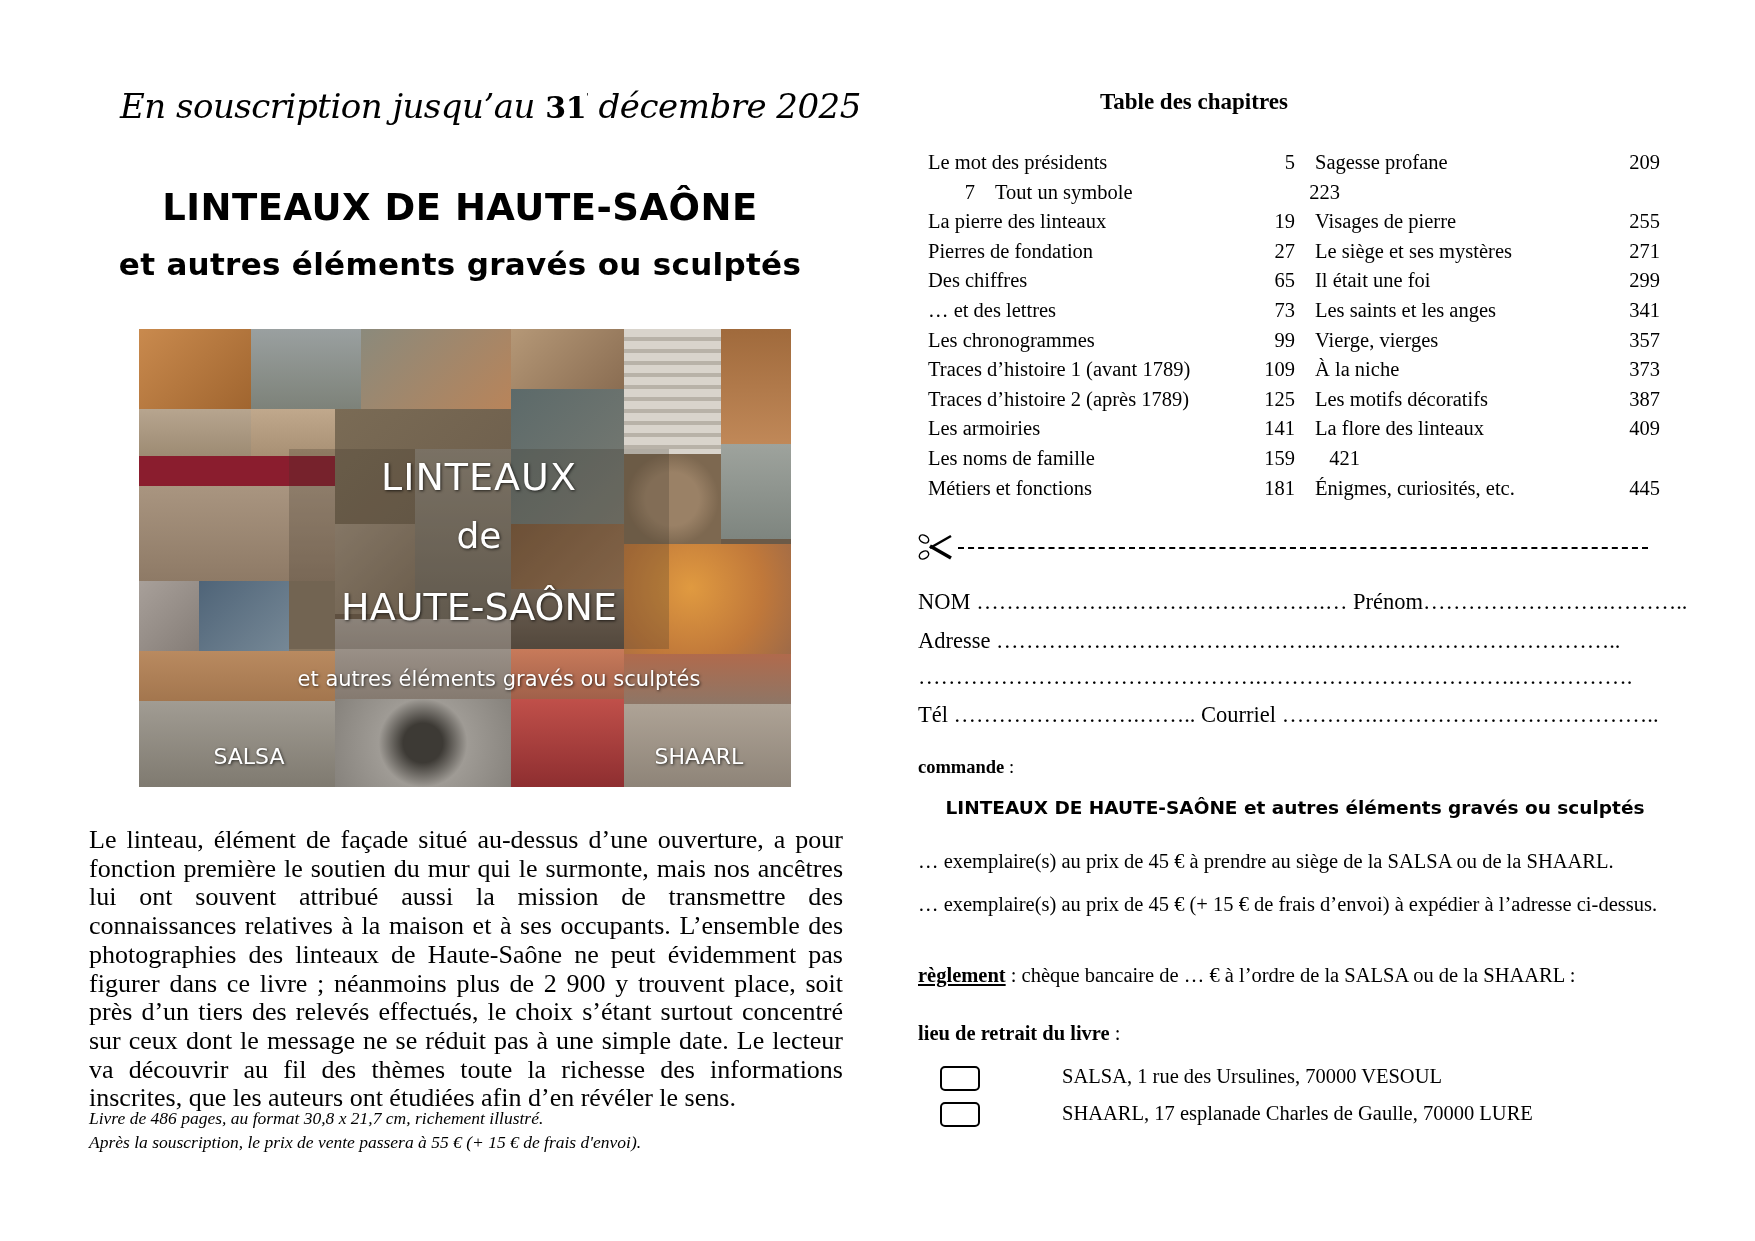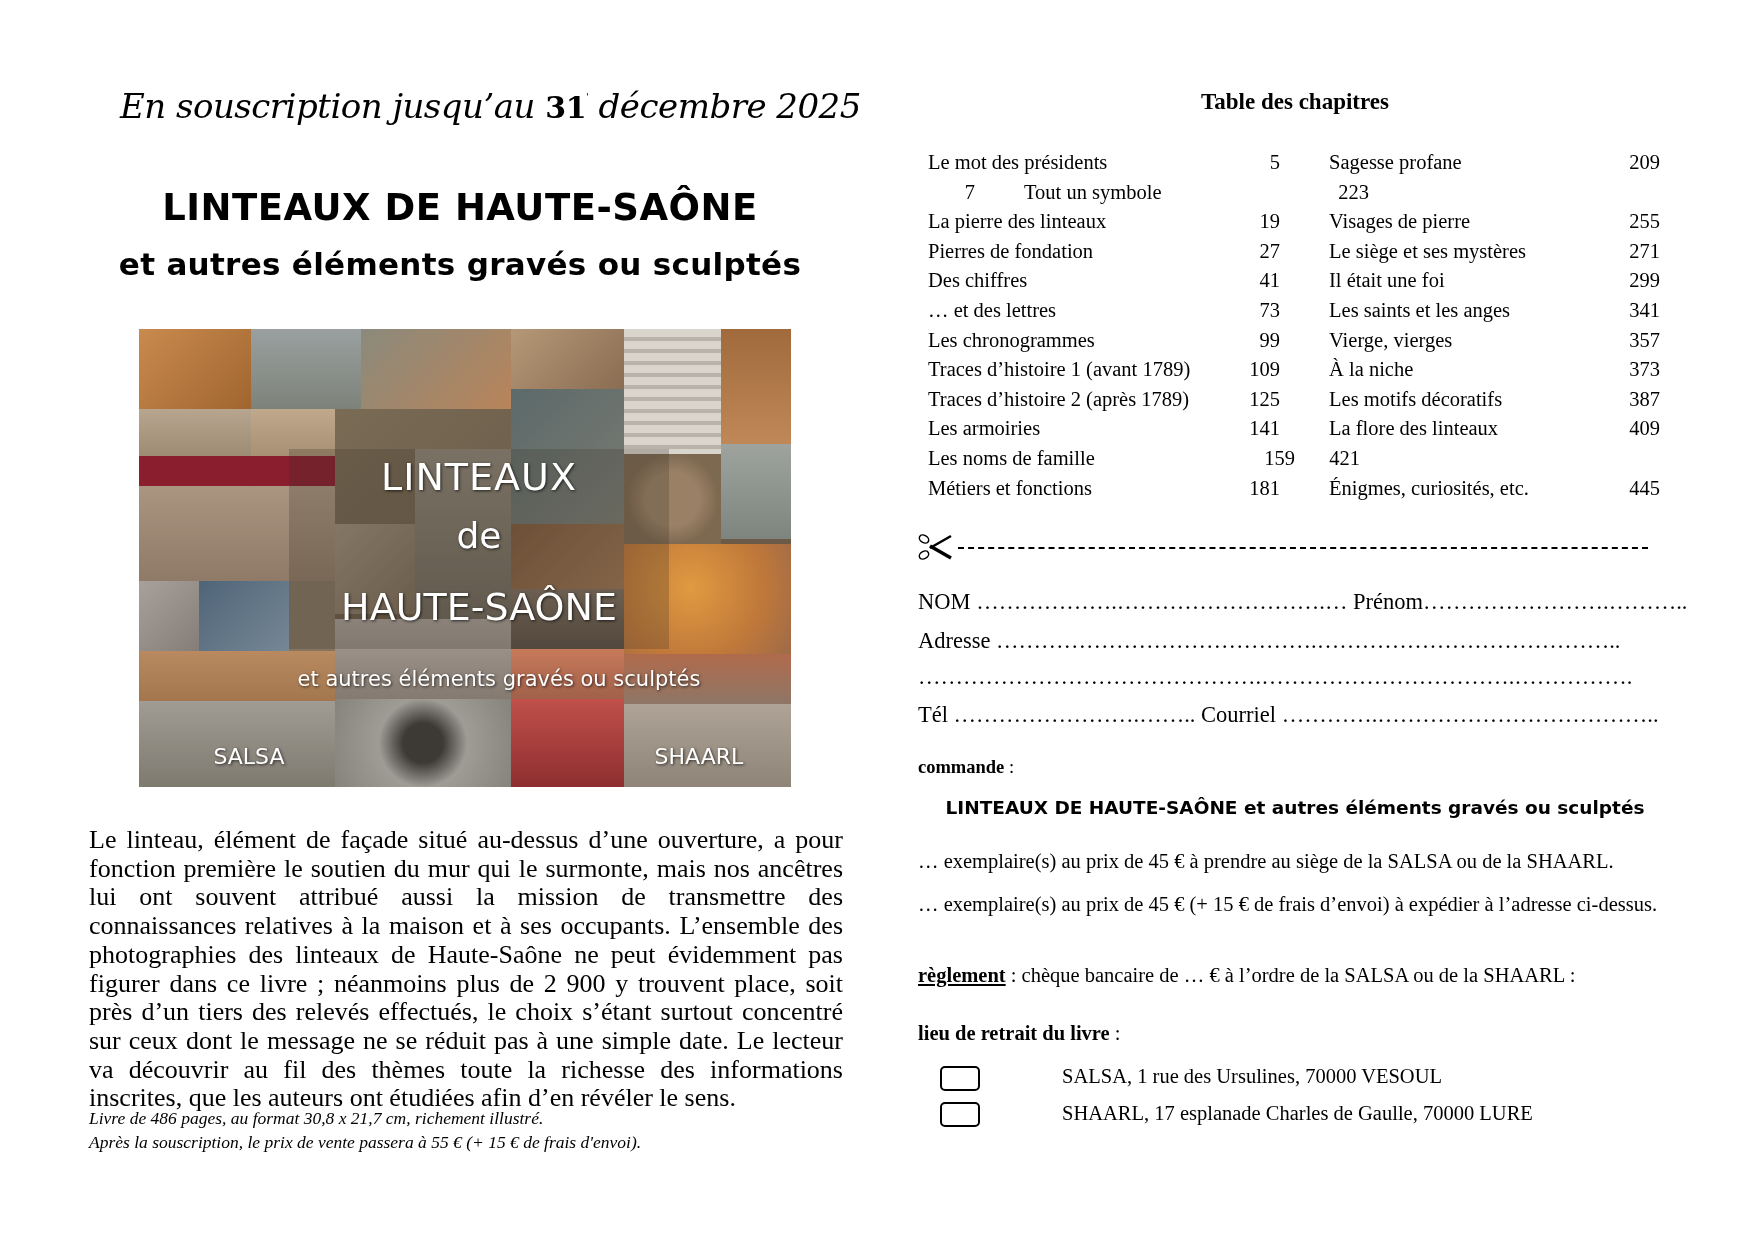--- a/index.html
+++ b/index.html
@@ -20,26 +20,26 @@
   .ct-de { left: 300px; top: 186px; width: 80px; font-size: 36px; }
   .ct-haute { left: 190px; top: 256px; width: 300px; font-size: 38px; }
   .ct-autres { left: 150px; top: 338px; width: 420px; font-size: 21px; }
   .ct-salsa { left: 55px; top: 415px; width: 110px; font-size: 22px; }
   .ct-shaarl { left: 500px; top: 415px; width: 120px; font-size: 22px; }
 
   .description { left: 89px; top: 826px; width: 754px; font-size: 26px; line-height: 28.7px; text-align: justify; }
   .book-info { left: 89px; top: 1106px; width: 760px; font-size: 17.5px; font-style: italic; line-height: 24px; font-family: "Liberation Serif", serif; }
 
   
-  .toc-title { left: 1100px; top: 89px; width: 390px; text-align: center; font-weight: bold; font-size: 23px; }
+  .toc-title { left: 1100px; top: 89px; width: 390px; text-align: left; font-weight: bold; font-size: 23px; }
   .toc { left: 928px; top: 148px; width: 732px; }
   .toc-row { display: flex; height: 29.6px; font-size: 20.5px; line-height: 29.6px; }
   .toc-cell-title { width: 320px; white-space: nowrap; }
   .toc-cell-page { width: 47px; text-align: right; padding-right: 20px; }
-  .toc-cell-title2 { width: 300px; white-space: nowrap; margin-left: 29px; }
+  .toc-cell-title2 { width: 300px; white-space: nowrap; }
   .toc-cell-page2 { width: 45px; text-align: right; }
 
   .cut-line { left: 918px; top: 532px; width: 730px; height: 30px; display: flex; align-items: center; }
   .cut-line svg { flex: none; }
   .dashes { flex: 1; margin-left: 6px; border-top: 2px dashed #000; height: 0; margin-top: 2px; }
 
   .form-line { left: 918px; font-size: 22.5px; white-space: nowrap; }
   .dots { letter-spacing: 0px; }
 
   .order-label { left: 918px; top: 757px; font-size: 18.5px; }
@@ -140,21 +140,21 @@
       <span class="toc-cell-page2">255</span>
     </div>
   <div class="toc-row">
       <span class="toc-cell-title">Pierres de fondation</span>
       <span class="toc-cell-page">27</span>
       <span class="toc-cell-title2">Le siège et ses mystères</span>
       <span class="toc-cell-page2">271</span>
     </div>
   <div class="toc-row">
       <span class="toc-cell-title">Des chiffres</span>
-      <span class="toc-cell-page">41</span>
+      <span class="toc-cell-page">65</span>
       <span class="toc-cell-title2">Il était une foi</span>
       <span class="toc-cell-page2">299</span>
     </div>
   <div class="toc-row">
       <span class="toc-cell-title">… et des lettres</span>
       <span class="toc-cell-page">73</span>
       <span class="toc-cell-title2">Les saints et les anges</span>
       <span class="toc-cell-page2">341</span>
     </div>
   <div class="toc-row">

